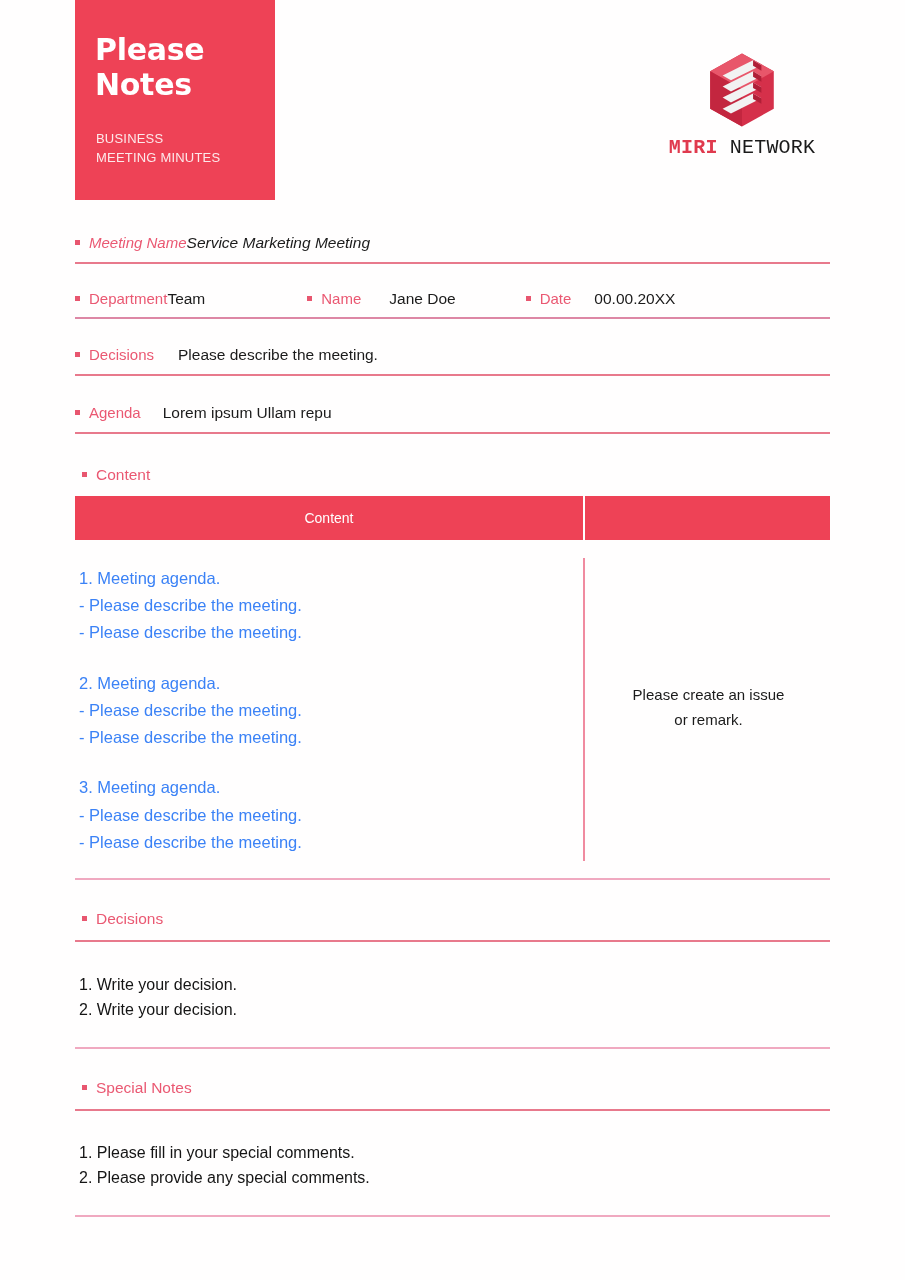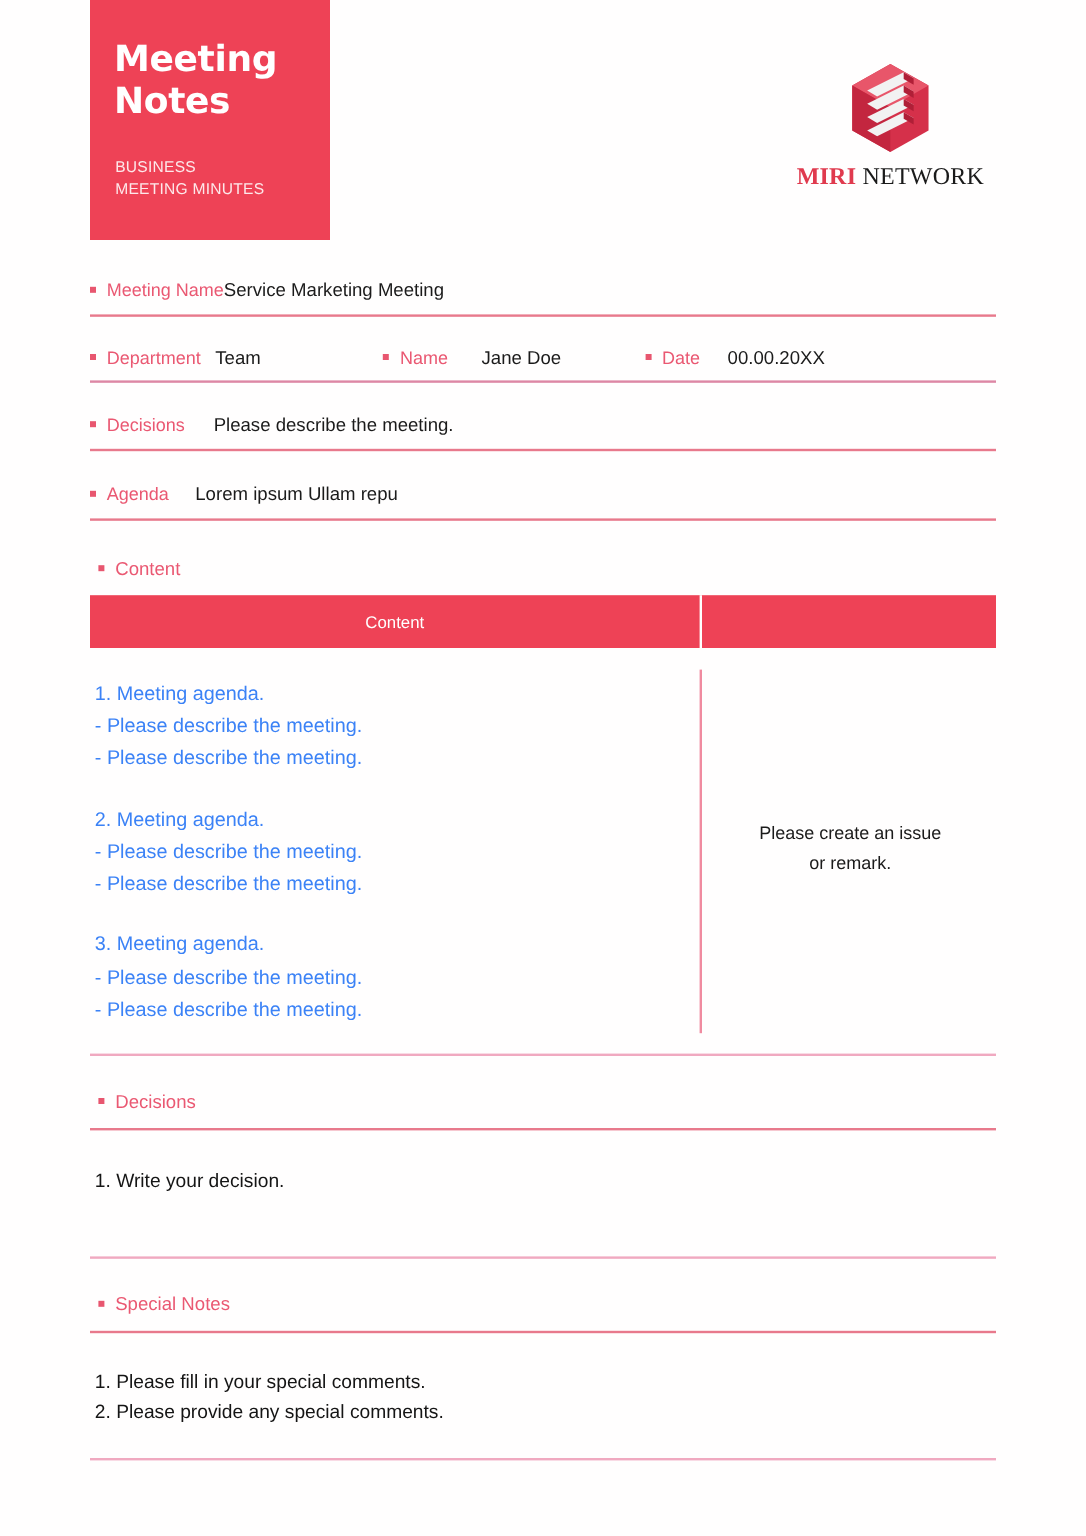--- a/index.html
+++ b/index.html
@@ -58,21 +58,21 @@
     top: 52px;
     width: 180px;
     height: 112px;
     display: flex;
     flex-direction: column;
     align-items: center;
   }
   .logo-mark { width: 70px; height: 76px; }
   .logo-text {
     margin-top: 8px;
-    font-family: Liberation Serif, serif;
+    font-family: Liberation Mono, monospace;
     font-size: 20px;
     letter-spacing: 0.2px;
     white-space: nowrap;
   }
   .logo-text .brand { color: #e03a4e; font-weight: bold; }
   .logo-text .suffix { color: #1a1a1a; font-weight: normal; }
 
   
   .field-row {
     position: absolute;
@@ -208,21 +208,21 @@
     line-height: 1.55;
   }
 </style>
 </head>
 <body>
 
 <div class="page">
 
   <div class="header-band">
     <div class="header-title">
-      <div>Meeting</div>
+      <div>Please</div>
       <div>Notes</div>
     </div>
     <div class="header-sub">
       <div>BUSINESS</div>
       <div>MEETING MINUTES</div>
     </div>
   </div>
 
   <div class="logo-wrap">
     <svg class="logo-mark" viewBox="0 0 100 110">
@@ -241,31 +241,31 @@
         <polygon points="66,44 78,51 78,59 66,52"></polygon>
         <polygon points="66,60 78,67 78,75 66,68"></polygon>
       </g>
       <polygon points="60,40 96,22 96,40 72,52 72,62 96,74 96,92 60,72" fill="#e24a5e" opacity="0.0"></polygon>
     </svg>
     <div class="logo-text">
       <span class="brand">MIRI</span><span class="suffix"> NETWORK</span>
     </div>
   </div>
 
-  <div class="field-row" style="top:234px;">
+  <div class="field-row" style="top:234px;font-style:italic;">
     <span class="bullet"></span>
     <span class="f-label">Meeting Name</span>
     <span class="f-value" style="">Service Marketing Meeting</span>
   </div>
   <div class="rule strong" style="top:262px;"></div>
 
   <div class="field-row" style="top:290px;">
     <span class="bullet"></span>
     <span class="f-label">Department</span>
-    <span class="f-value" style="margin-left:12px;">Team</span>
+    <span class="f-value" style="">Team</span>
 
     <span class="bullet" style="margin-left:102px;"></span>
     <span class="f-label">Name</span>
     <span class="f-value" style="margin-left:28px;">Jane Doe</span>
 
     <span class="bullet" style="margin-left:70px;"></span>
     <span class="f-label">Date</span>
     <span class="f-value" style="margin-left:23px;">00.00.20XX</span>
   </div>
   <div class="rule medium" style="top:317px;"></div>
@@ -324,20 +324,21 @@
   </div>
 
   <div class="rule light" style="top:878px;"></div>
   <div class="section-head" style="top:910px;">
     <span class="bullet"></span>
     <span class="s-label">Decisions</span>
   </div>
   <div class="rule strong" style="top:940px;"></div>
   <div class="body-list" style="top:973px;">
     <div>1. Write your decision.</div>
+    <div>2. Write your decision.</div>
   </div>
 
   <div class="rule light" style="top:1047px;"></div>
   <div class="section-head" style="top:1079px;">
     <span class="bullet"></span>
     <span class="s-label">Special Notes</span>
   </div>
   <div class="rule strong" style="top:1109px;"></div>
   <div class="body-list" style="top:1141px;">
     <div>1. Please fill in your special comments.</div>

